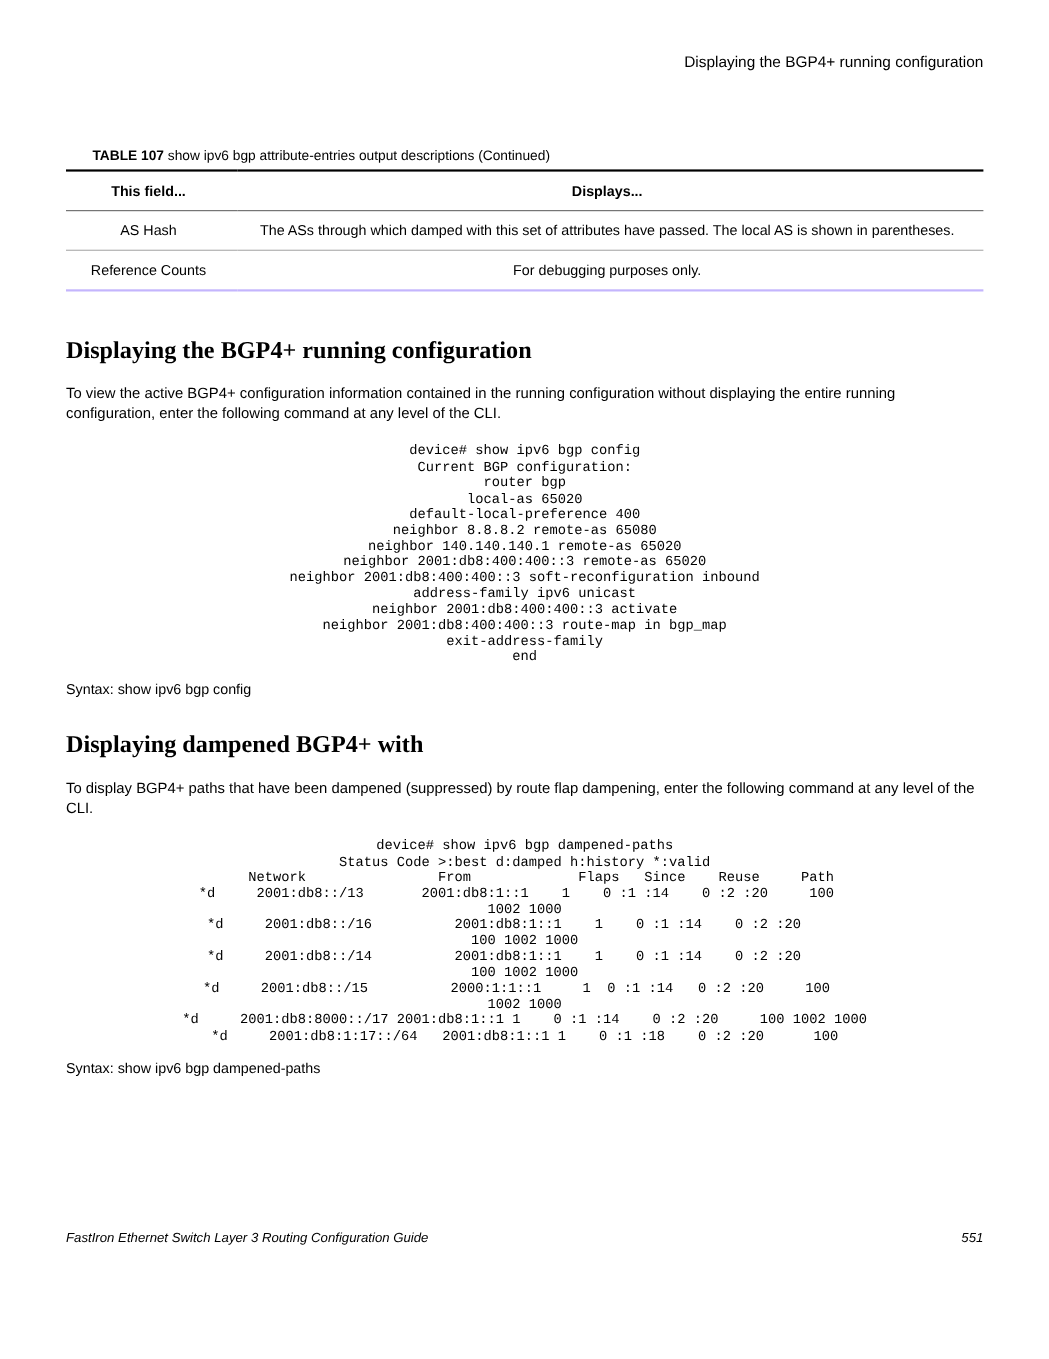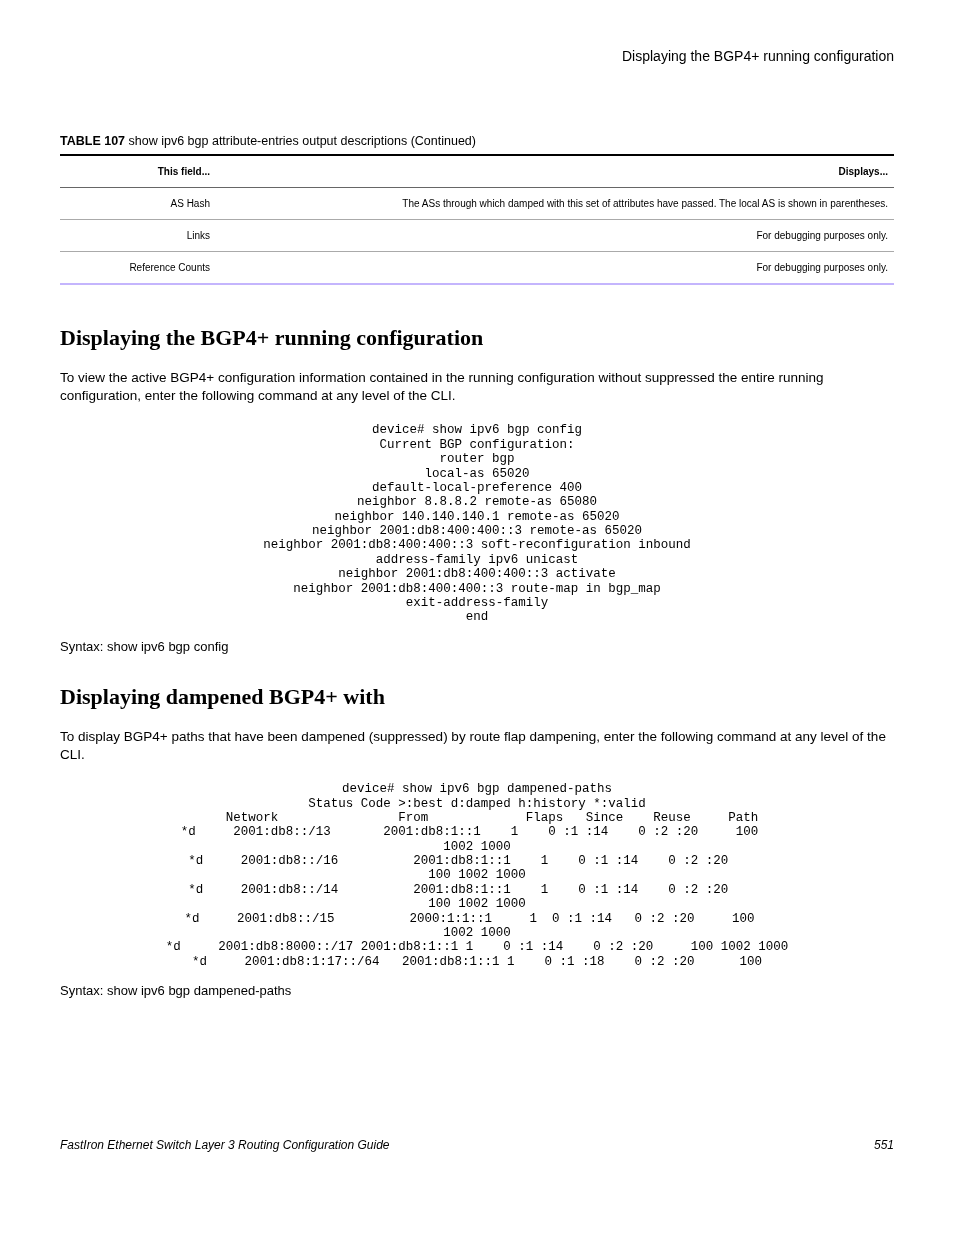--- a/index.html
+++ b/index.html
@@ -13,32 +13,33 @@
     background: #fff;
   }
   .header-right {
     text-align: right;
     font-size: 14px;
     margin-bottom: 70px;
   }
   .table-caption {
     font-size: 12.5px;
     margin-bottom: 6px;
+    margin-left: 24px;
   }
   .table-caption .tlabel { font-weight: bold; }
   table.desc {
     width: 100%;
     border-collapse: collapse;
     margin-bottom: 40px;
   }
   table.desc th, table.desc td {
-    text-align: right;
+    text-align: center;
     padding: 10px 6px 10px 0;
     vertical-align: top;
-    font-size: 10px;
+    font-size: 13px;
   }
   table.desc thead th {
     border-top: 2px solid #000;
     border-bottom: 1px solid #666;
     font-weight: bold;
   }
   table.desc tbody td {
     border-bottom: 1px solid #aaa;
   }
   table.desc tbody tr:last-child td {
@@ -95,32 +96,28 @@
       <th class="col1">This field...</th>
       <th>Displays...</th>
     </tr>
   </thead>
   <tbody>
     <tr>
       <td class="col1">AS Hash</td>
       <td>The ASs through which damped with this set of attributes have passed. The local AS is shown in parentheses.</td>
     </tr>
     <tr>
-      <td class="col1">Links</td>
-      <td>For debugging purposes only.</td>
-    </tr>
-    <tr>
       <td class="col1">Reference Counts</td>
       <td>For debugging purposes only.</td>
     </tr>
   </tbody>
 </table>
 
 <h2 class="section">Displaying the BGP4+ running configuration</h2>
-<p class="body">To view the active BGP4+ configuration information contained in the running configuration without suppressed the entire running configuration, enter the following command at any level of the CLI.</p>
+<p class="body">To view the active BGP4+ configuration information contained in the running configuration without displaying the entire running configuration, enter the following command at any level of the CLI.</p>
 <pre class="code">device# show ipv6 bgp config
 Current BGP configuration:
 router bgp
 local-as 65020
 default-local-preference 400
 neighbor 8.8.8.2 remote-as 65080
 neighbor 140.140.140.1 remote-as 65020
 neighbor 2001:db8:400:400::3 remote-as 65020
 neighbor 2001:db8:400:400::3 soft-reconfiguration inbound
 address-family ipv6 unicast

